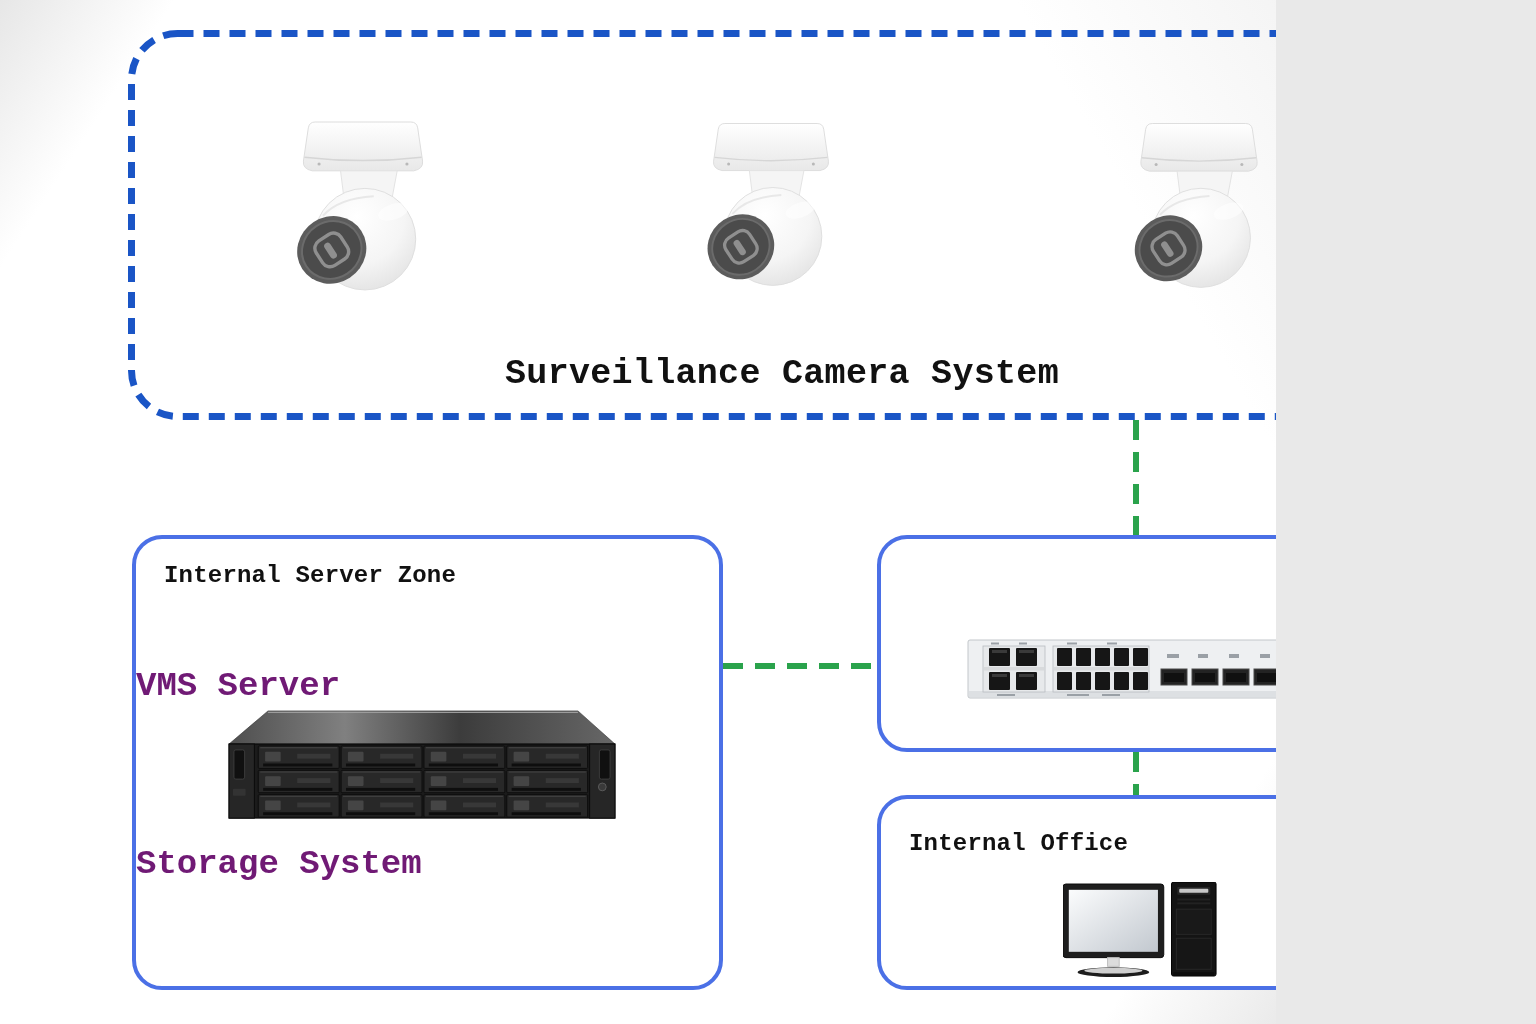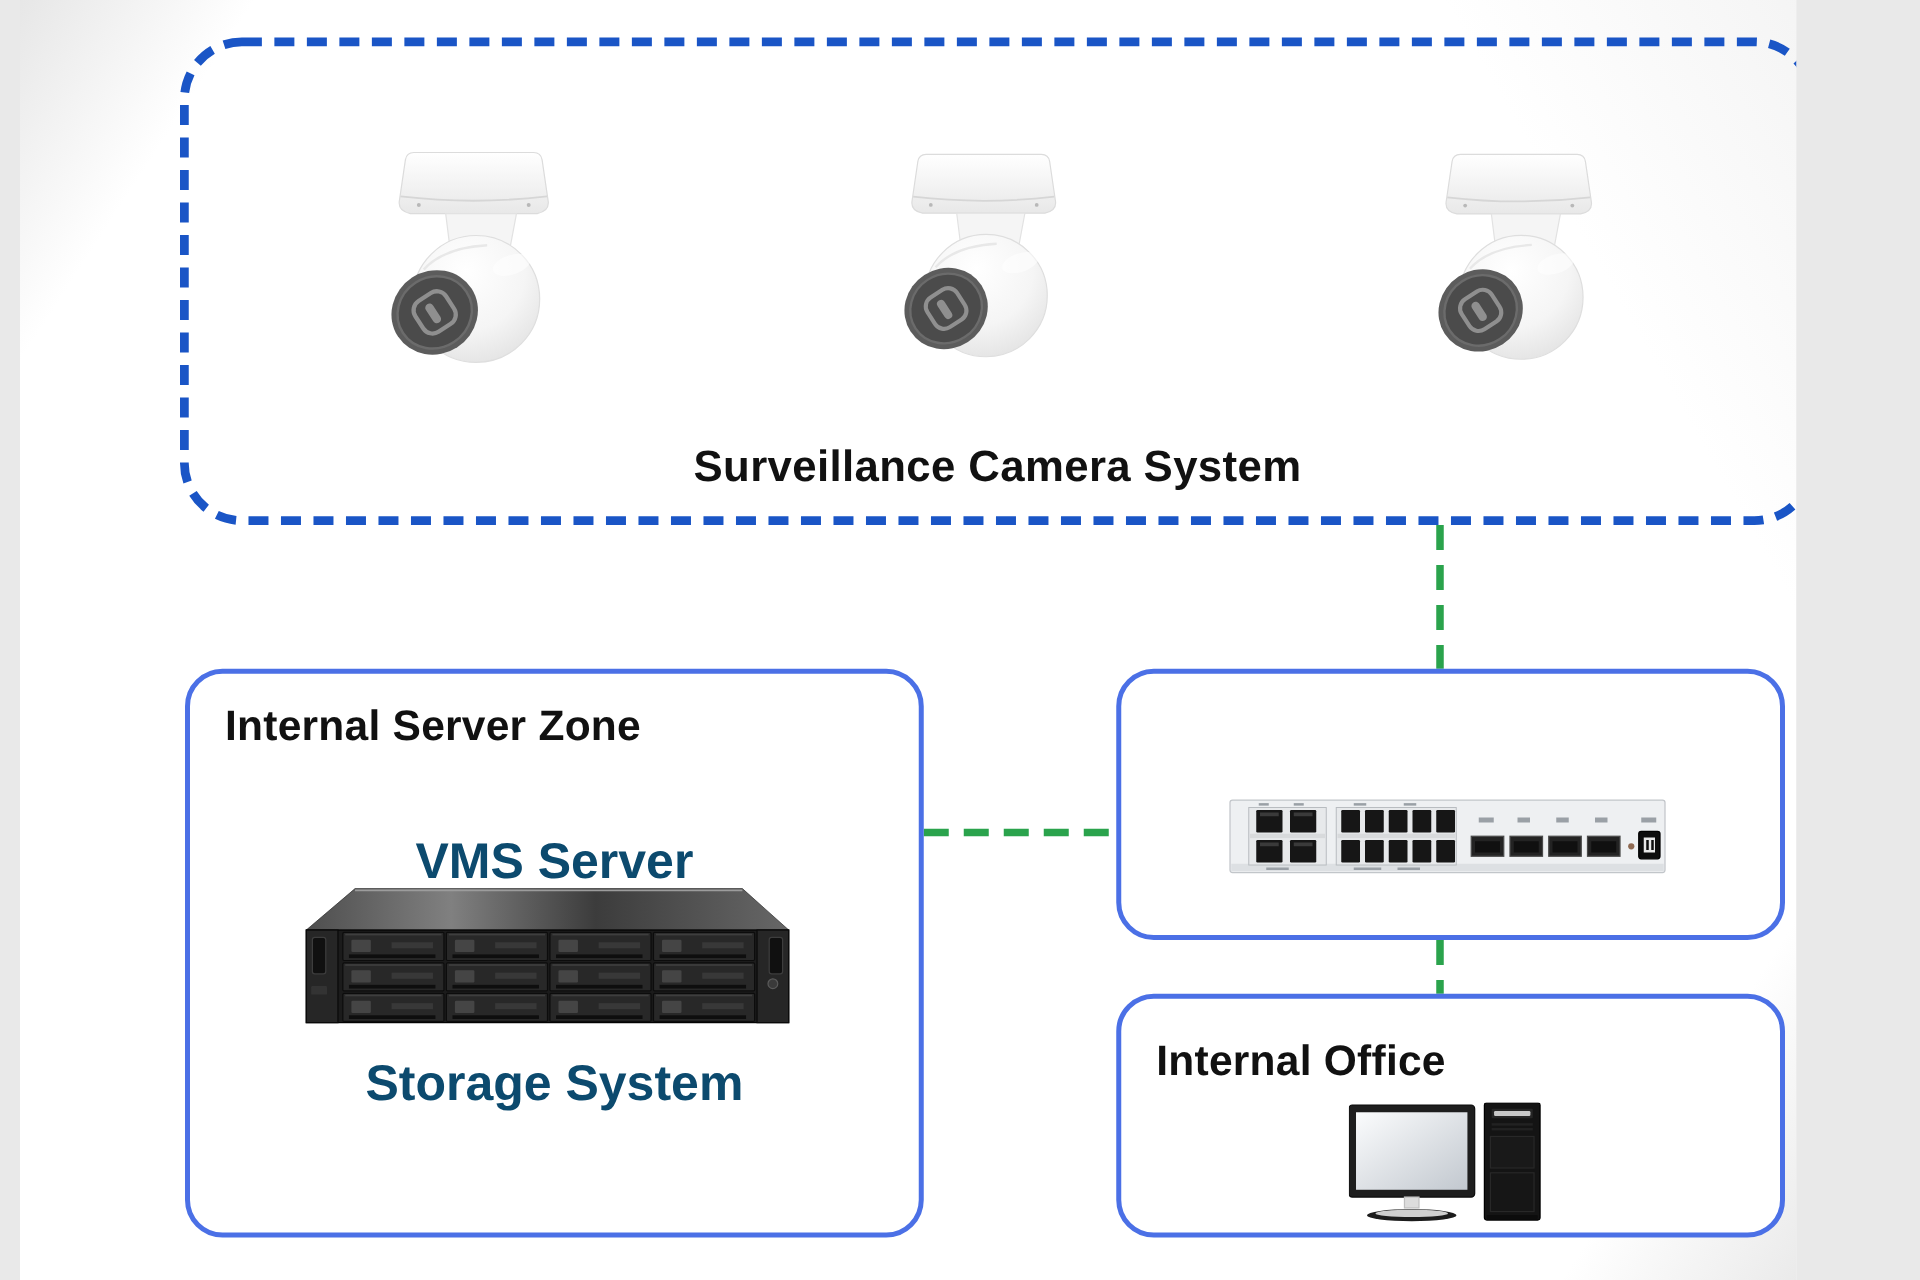--- a/index.html
+++ b/index.html
@@ -1,45 +1,44 @@
 <!DOCTYPE html>
 <html><head>
 <meta charset="utf-8">
 <style>
   html,body{margin:0;padding:0;}
   body{background:#e9e9e9;}
   .stage{
-    position:relative;width:1421px;height:1024px;overflow:hidden;
-    font-family:Liberation Sans, sans-serif;color:#101010;
+    position:relative;width:1276px;height:1024px;overflow:hidden;
+    font-family:Liberation Mono, monospace;color:#101010;
     background:
       linear-gradient(123deg, rgba(228,228,228,.9) 0%, rgba(255,255,255,0) 9%),
       linear-gradient(303deg, rgba(232,232,232,.9) 0%, rgba(255,255,255,0) 9%),
       linear-gradient(240deg, rgba(236,236,236,.55) 0%, rgba(255,255,255,0) 14%),
       #ffffff;
-    margin-left: 16px;
   }
   .layer{position:absolute;left:0;top:0;width:1536px;height:1024px;pointer-events:none;}
   .zone{
     position:absolute;box-sizing:border-box;background:#ffffff;
     border:4px solid #4b70e6;border-radius:30px;
   }
   .zone-internal{left:132px;top:535px;width:591px;height:455px;}
   .zone-network{left:877px;top:535px;width:535px;height:217px;}
   .zone-office{left:877px;top:795px;width:535px;height:195px;}
   .zone-title{
-    position:absolute;font-weight:700;font-size:34px;line-height:1.1;
+    position:absolute;font-weight:700;font-size:24px;line-height:1.1;
     letter-spacing:.2px;color:#111;white-space:nowrap;
   }
   .camera-zone-title{
     position:absolute;left:131px;top:354px;width:1302px;text-align:center;
     font-weight:700;font-size:35px;letter-spacing:.3px;color:#111;
   }
   .label-center{
-    position:absolute;left:0;width:100%;text-align:center;
-    font-weight:700;font-size:40px;color:#0c4a6e;
+    position:absolute;left:0;width:100%;text-align:left;
+    font-weight:700;font-size:34px;color:#701a75;
   }
   .device{position:absolute;}
   svg{display:block;}
 </style>
 </head>
 <body>
 
 <div class="stage">
 
   <svg width="0" height="0" style="position:absolute" aria-hidden="true">

